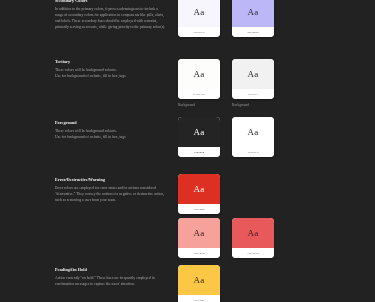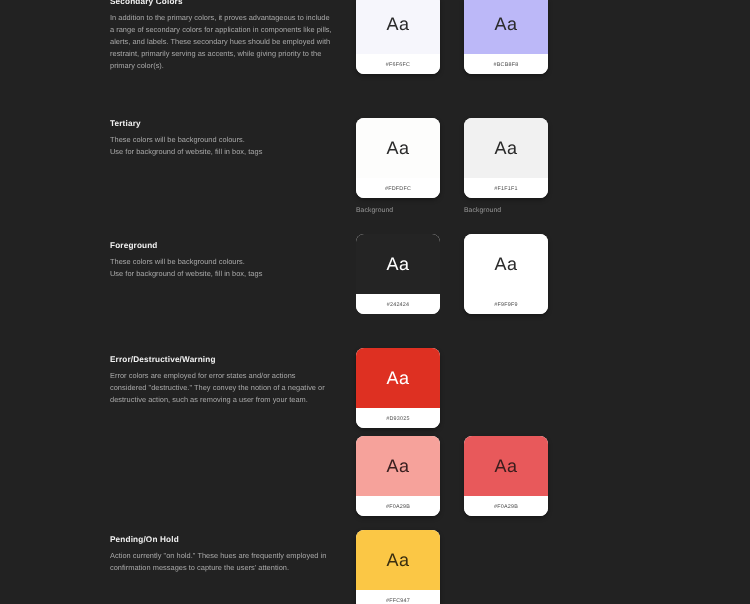--- a/index.html
+++ b/index.html
@@ -2,21 +2,21 @@
 <html><head>
 <meta charset="utf-8">
 <style>
   * { margin:0; padding:0; box-sizing:border-box; }
   html, body {
     width:375px; height:302px;
     background:#222222;
     font-family:"Liberation Sans", sans-serif;
     overflow:hidden;
   }
-  .page { position:relative; width:375px; height:302px; background:#222222; }
+  .page { position:relative; width:375px; height:302px; background:#222222;font-family:Liberation Serif, serif; }
 
   
   .section { position:absolute; left:55px; width:112px; }
   .sec-title {
     font-size:4.1px; font-weight:bold; color:#f2f2f2;
     letter-spacing:.08px; line-height:1.3; margin-bottom:3.6px;
   }
   .sec-body {
     font-size:3.7px; color:#a9a9a9; line-height:1.62; letter-spacing:.02px;
   }

